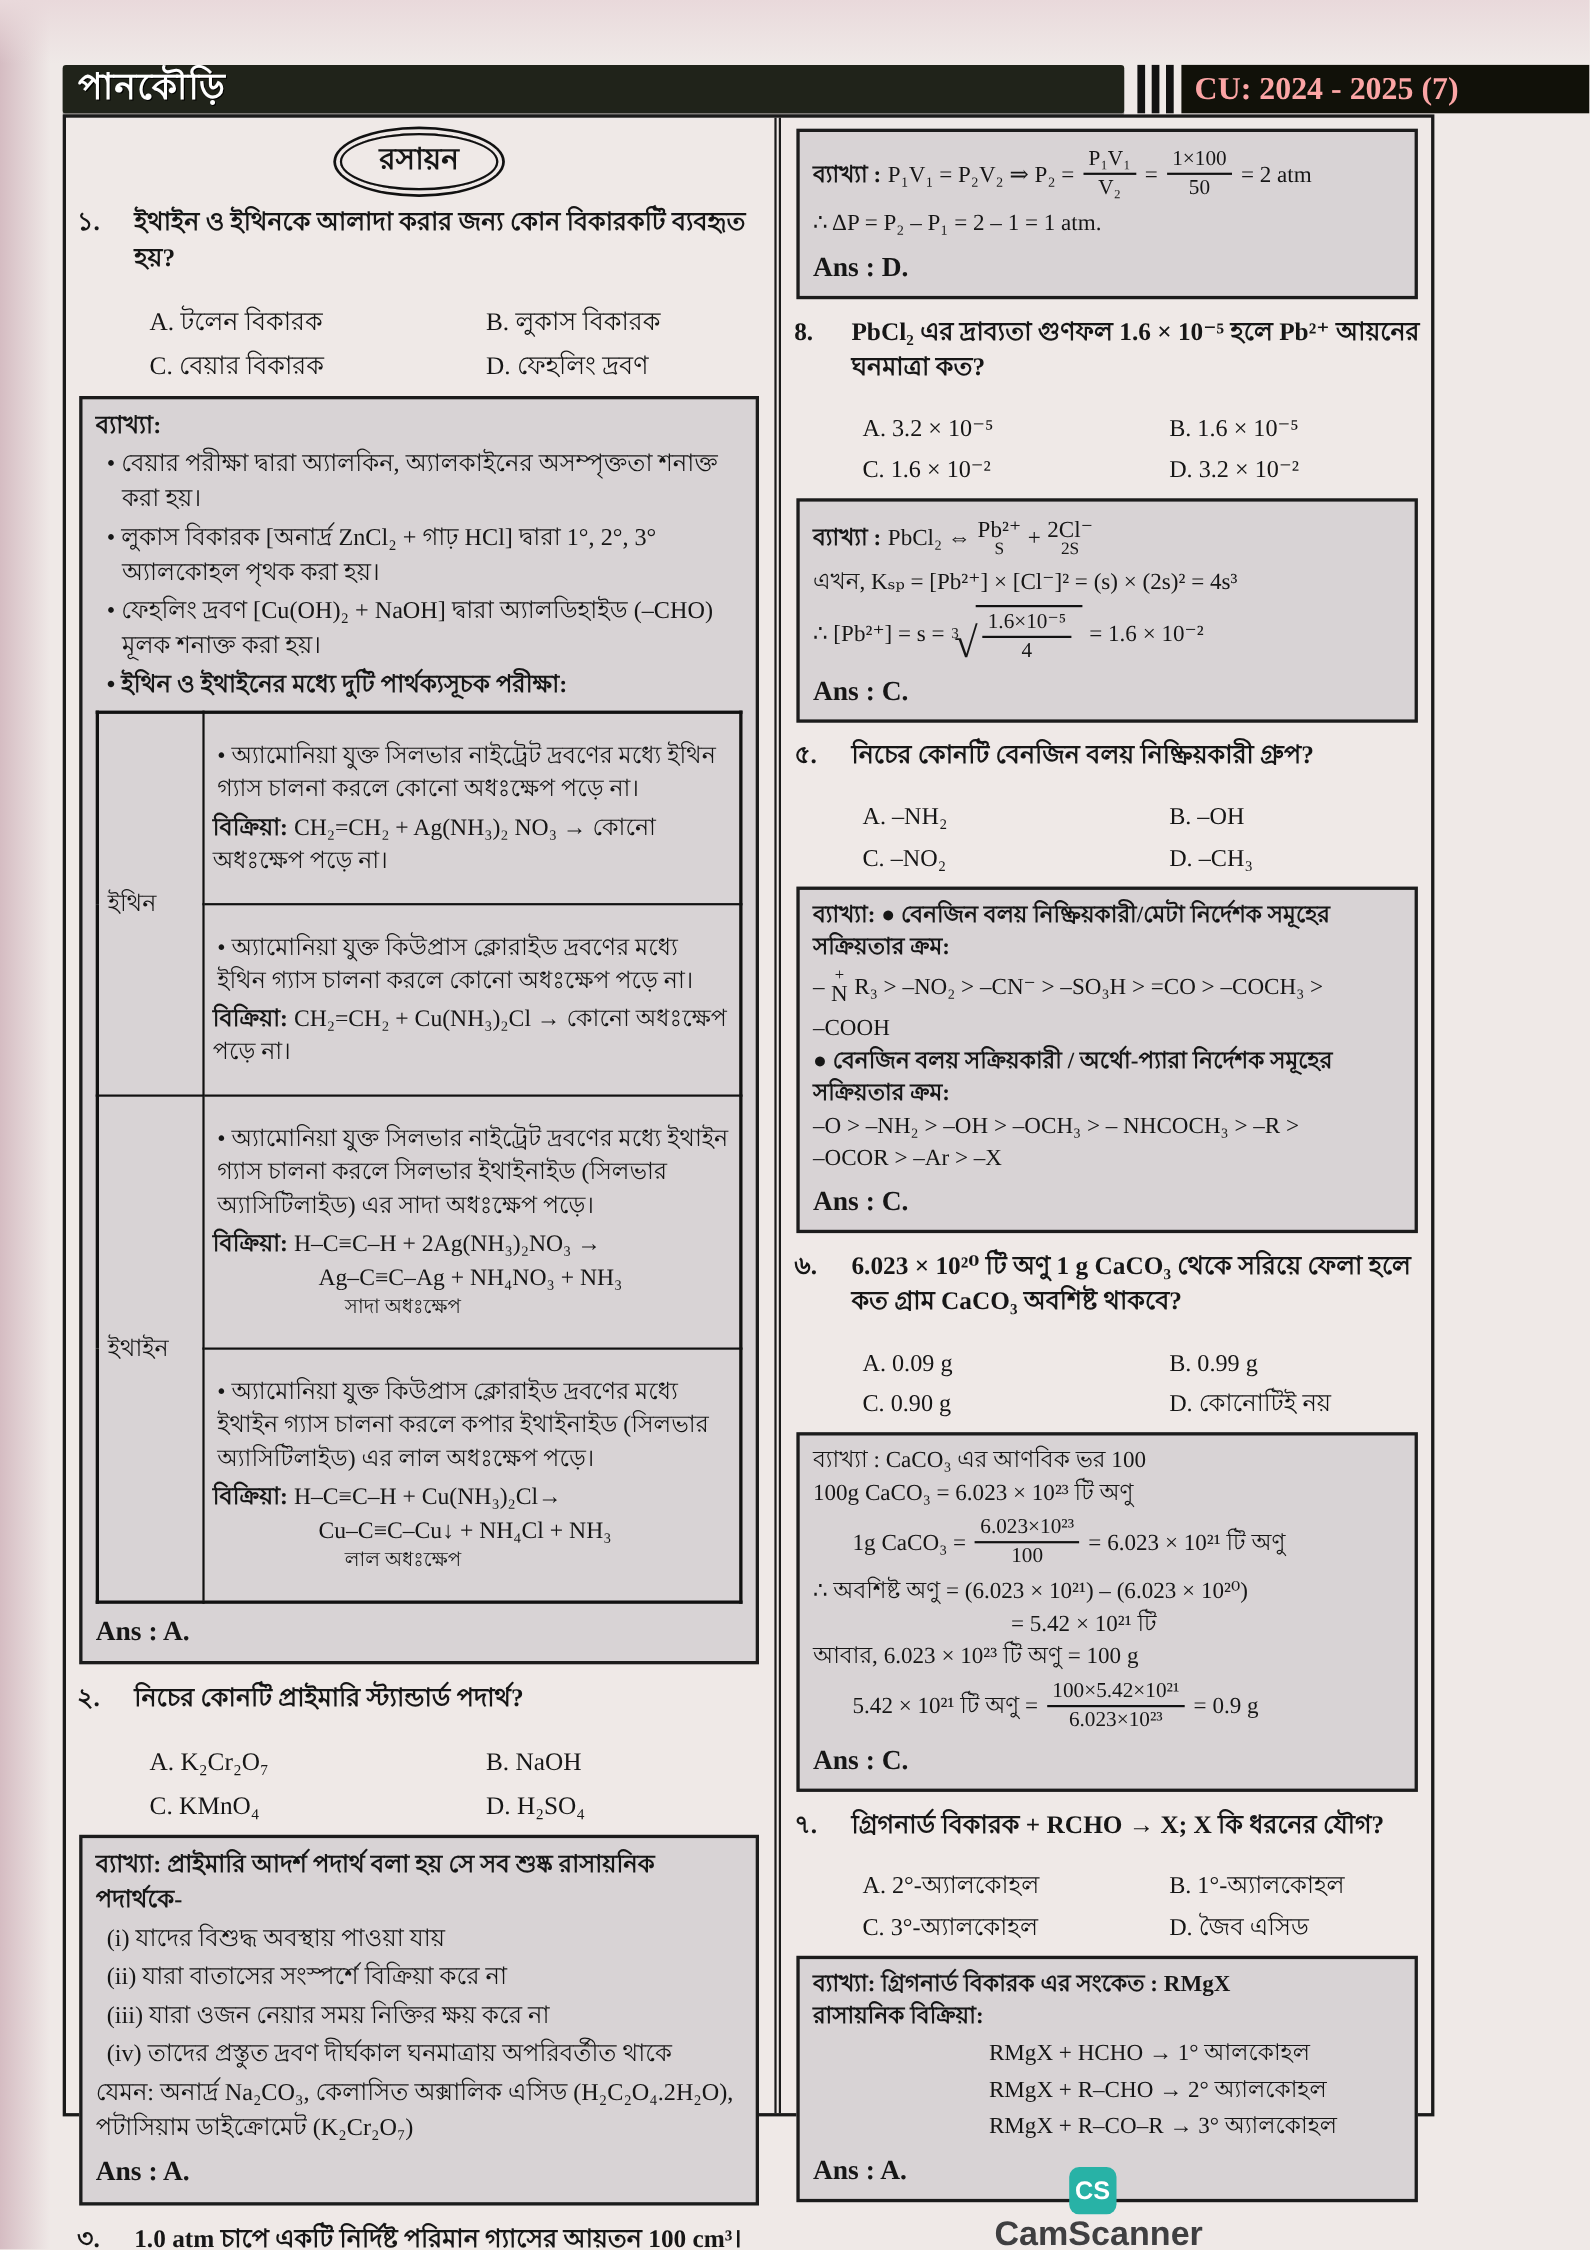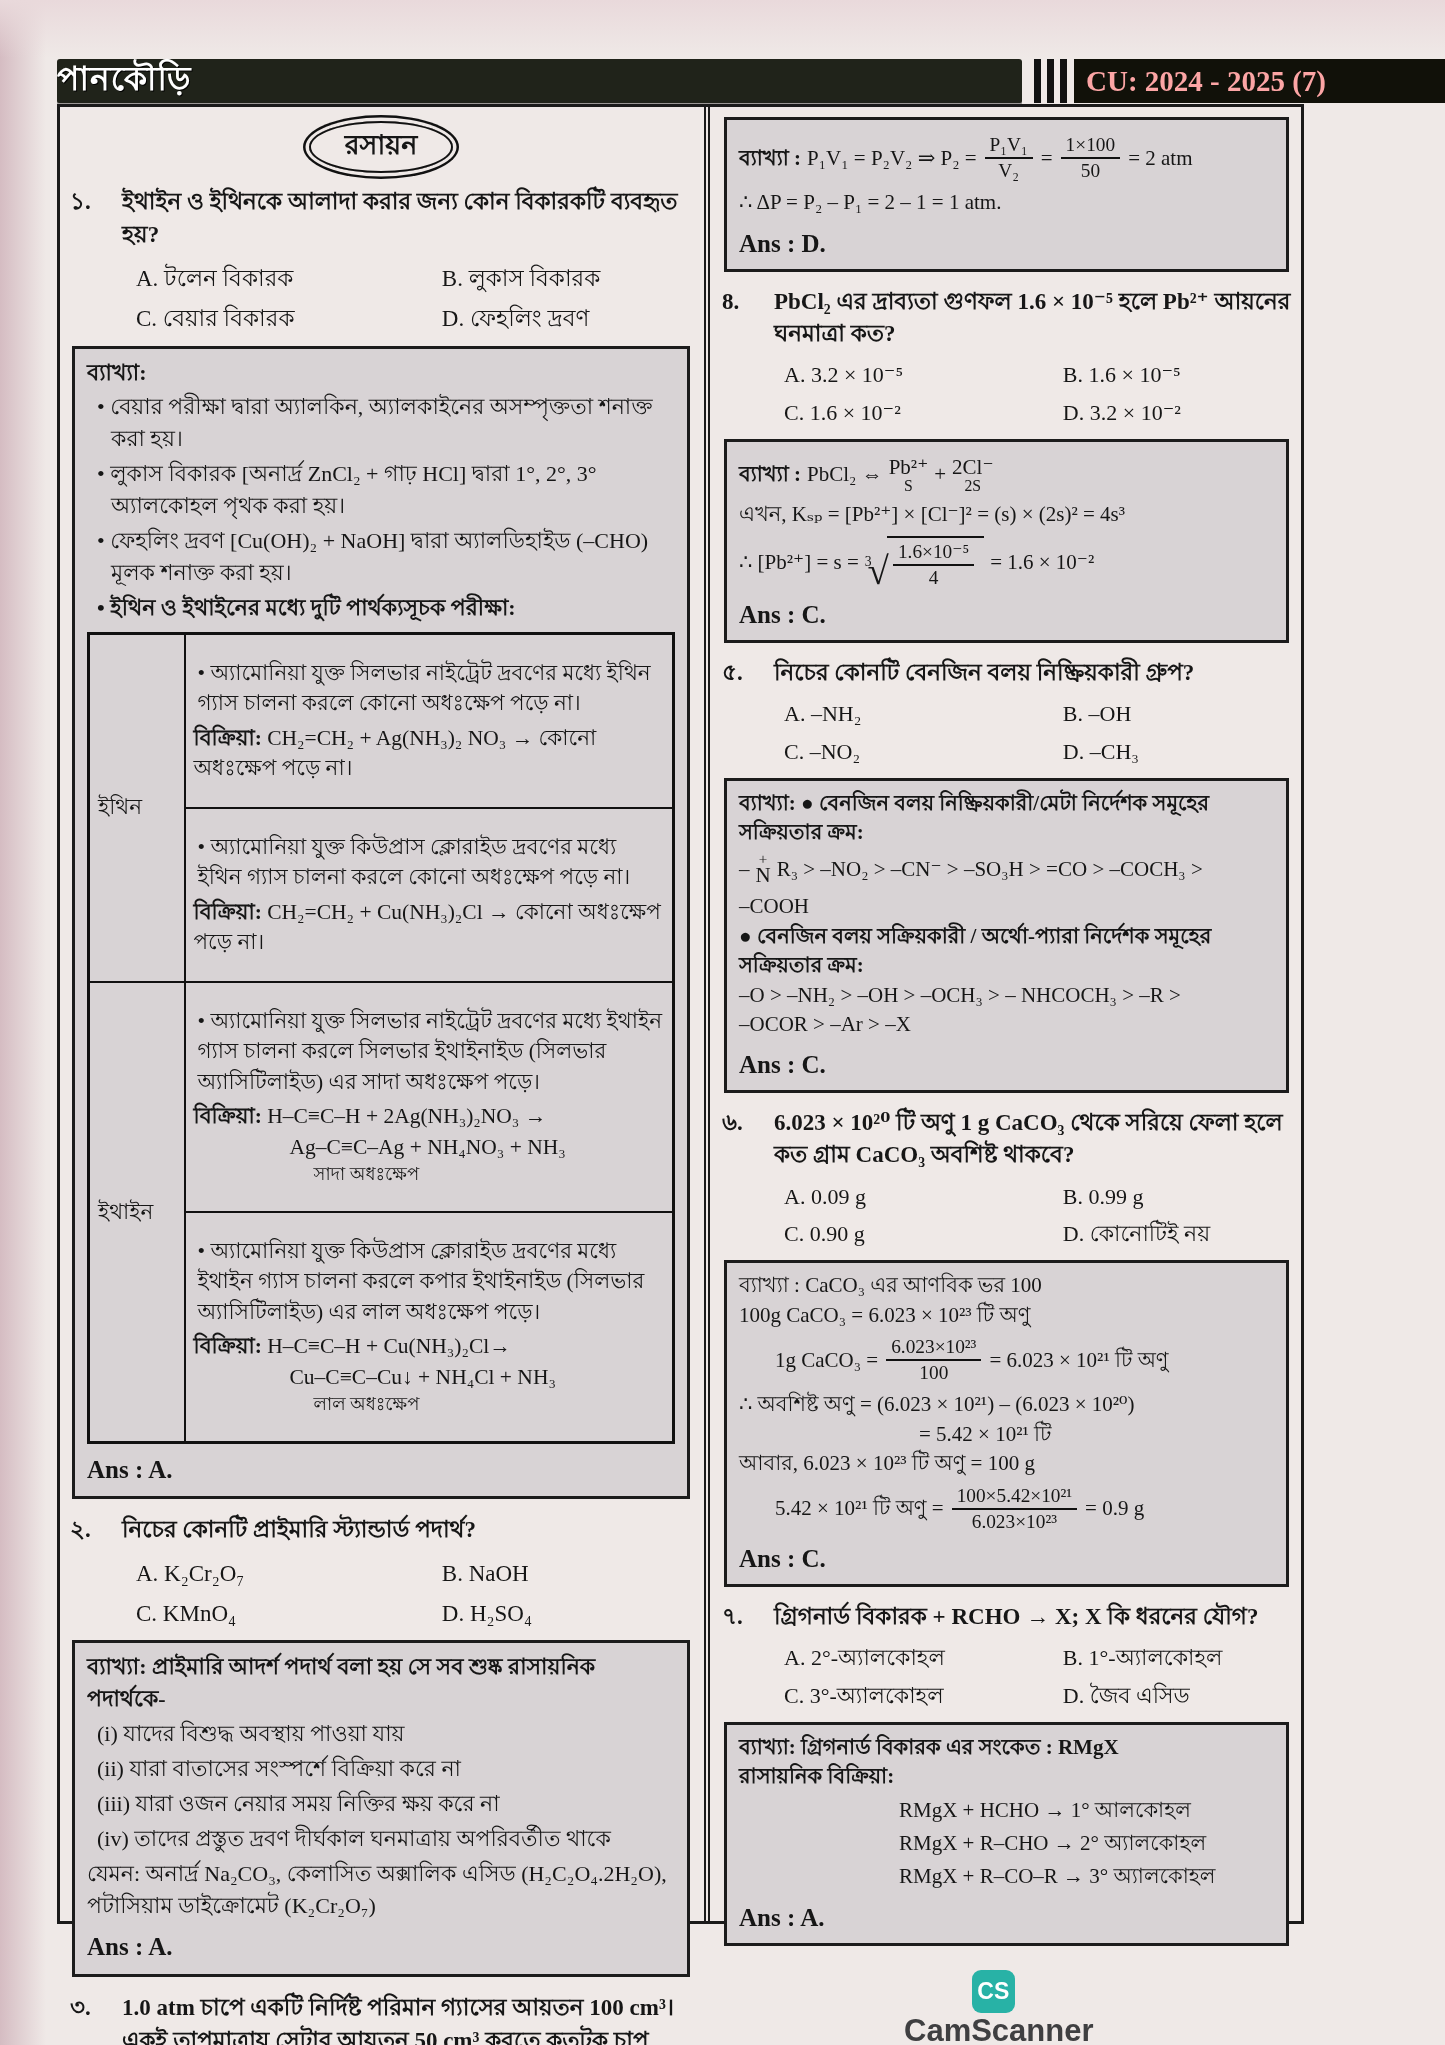--- a/index.html
+++ b/index.html
@@ -18,21 +18,21 @@
     font-family:"Liberation Serif","DejaVu Serif",serif;
   }
   .edge-left{position:absolute;left:0;top:0;width:46px;height:100%;
     background:linear-gradient(90deg,#d5bcc2,rgba(213,188,194,0));}
   .edge-top{position:absolute;left:0;top:0;width:100%;height:58px;
     background:linear-gradient(180deg,#e9d9db,rgba(233,217,219,0));}
   
   .bar-left{position:absolute;left:57px;top:59px;width:965px;height:44px;
     background:var(--bar);border-radius:3px 3px 2px 2px;display:flex;align-items:center;
     box-shadow:0 2px 0 rgba(0,0,0,.35);}
-  .brand{color:#fff;font-weight:bold;font-size:33px;padding-left:0;letter-spacing:1px;
+  .brand{color:#fff;font-weight:bold;font-size:33px;padding-left:14px;letter-spacing:1px;
     text-shadow:1px 1px 0 #000;}
   .tribar{position:absolute;top:59px;width:7px;height:44px;background:#121212;}
   .tb1{left:1034px;} .tb2{left:1047px;} .tb3{left:1060px;}
   .bar-right{position:absolute;left:1074px;top:59px;width:371px;height:44px;background:#111109;
     display:flex;align-items:center;}
   .edition{color:#fca5a5;font-weight:bold;font-size:29px;padding-left:12px;white-space:nowrap;}
   
   .content{position:absolute;left:57px;top:104px;width:1247px;height:1820px;
     border:3px solid #1a1a1a;display:flex;}
   .col-left{width:650px;flex:none;border-right:6px double #1a1a1a;padding:6px 12px 0 10px;
@@ -41,21 +41,21 @@
   
   .badge-wrap{display:flex;justify-content:center;margin:8px 0 12px;}
   .badge{font-weight:bold;font-size:27px;border:2.5px solid #111;border-radius:50%;
     padding:3px 34px 6px;box-shadow:0 0 0 3.5px var(--page),0 0 0 6px #111;}
   
   .question{margin:4px 0 8px;}
   .q-line{display:flex;}
   .q-no{flex:none;width:52px;font-weight:bold;font-size:23px;}
   .q-text{font-weight:bold;font-size:23px;}
   .opts{display:grid;grid-template-columns:55% 45%;row-gap:7px;
-    padding-left:66px;margin:10px 0 10px;font-size:23px;}
+    padding-left:66px;margin:24px 0 10px;font-size:23px;}
   .col-right .opts{font-size:22px;padding-left:62px;}
   
   .expl{background:var(--boxbg);border:3px solid #1c1c1c;padding:8px 12px;margin:6px 2px 14px;}
   .expl .label-b{font-weight:bold;}
   .bl{padding-left:24px;text-indent:-14px;margin:3px 0;}
   .bl-bold{font-weight:bold;}
   .ans{font-weight:bold;font-size:25px;margin-top:8px;}
   
   table.cmp{width:100%;border-collapse:collapse;border:3px solid #111;margin:8px 0 4px;
     font-size:21.5px;line-height:1.42;}

